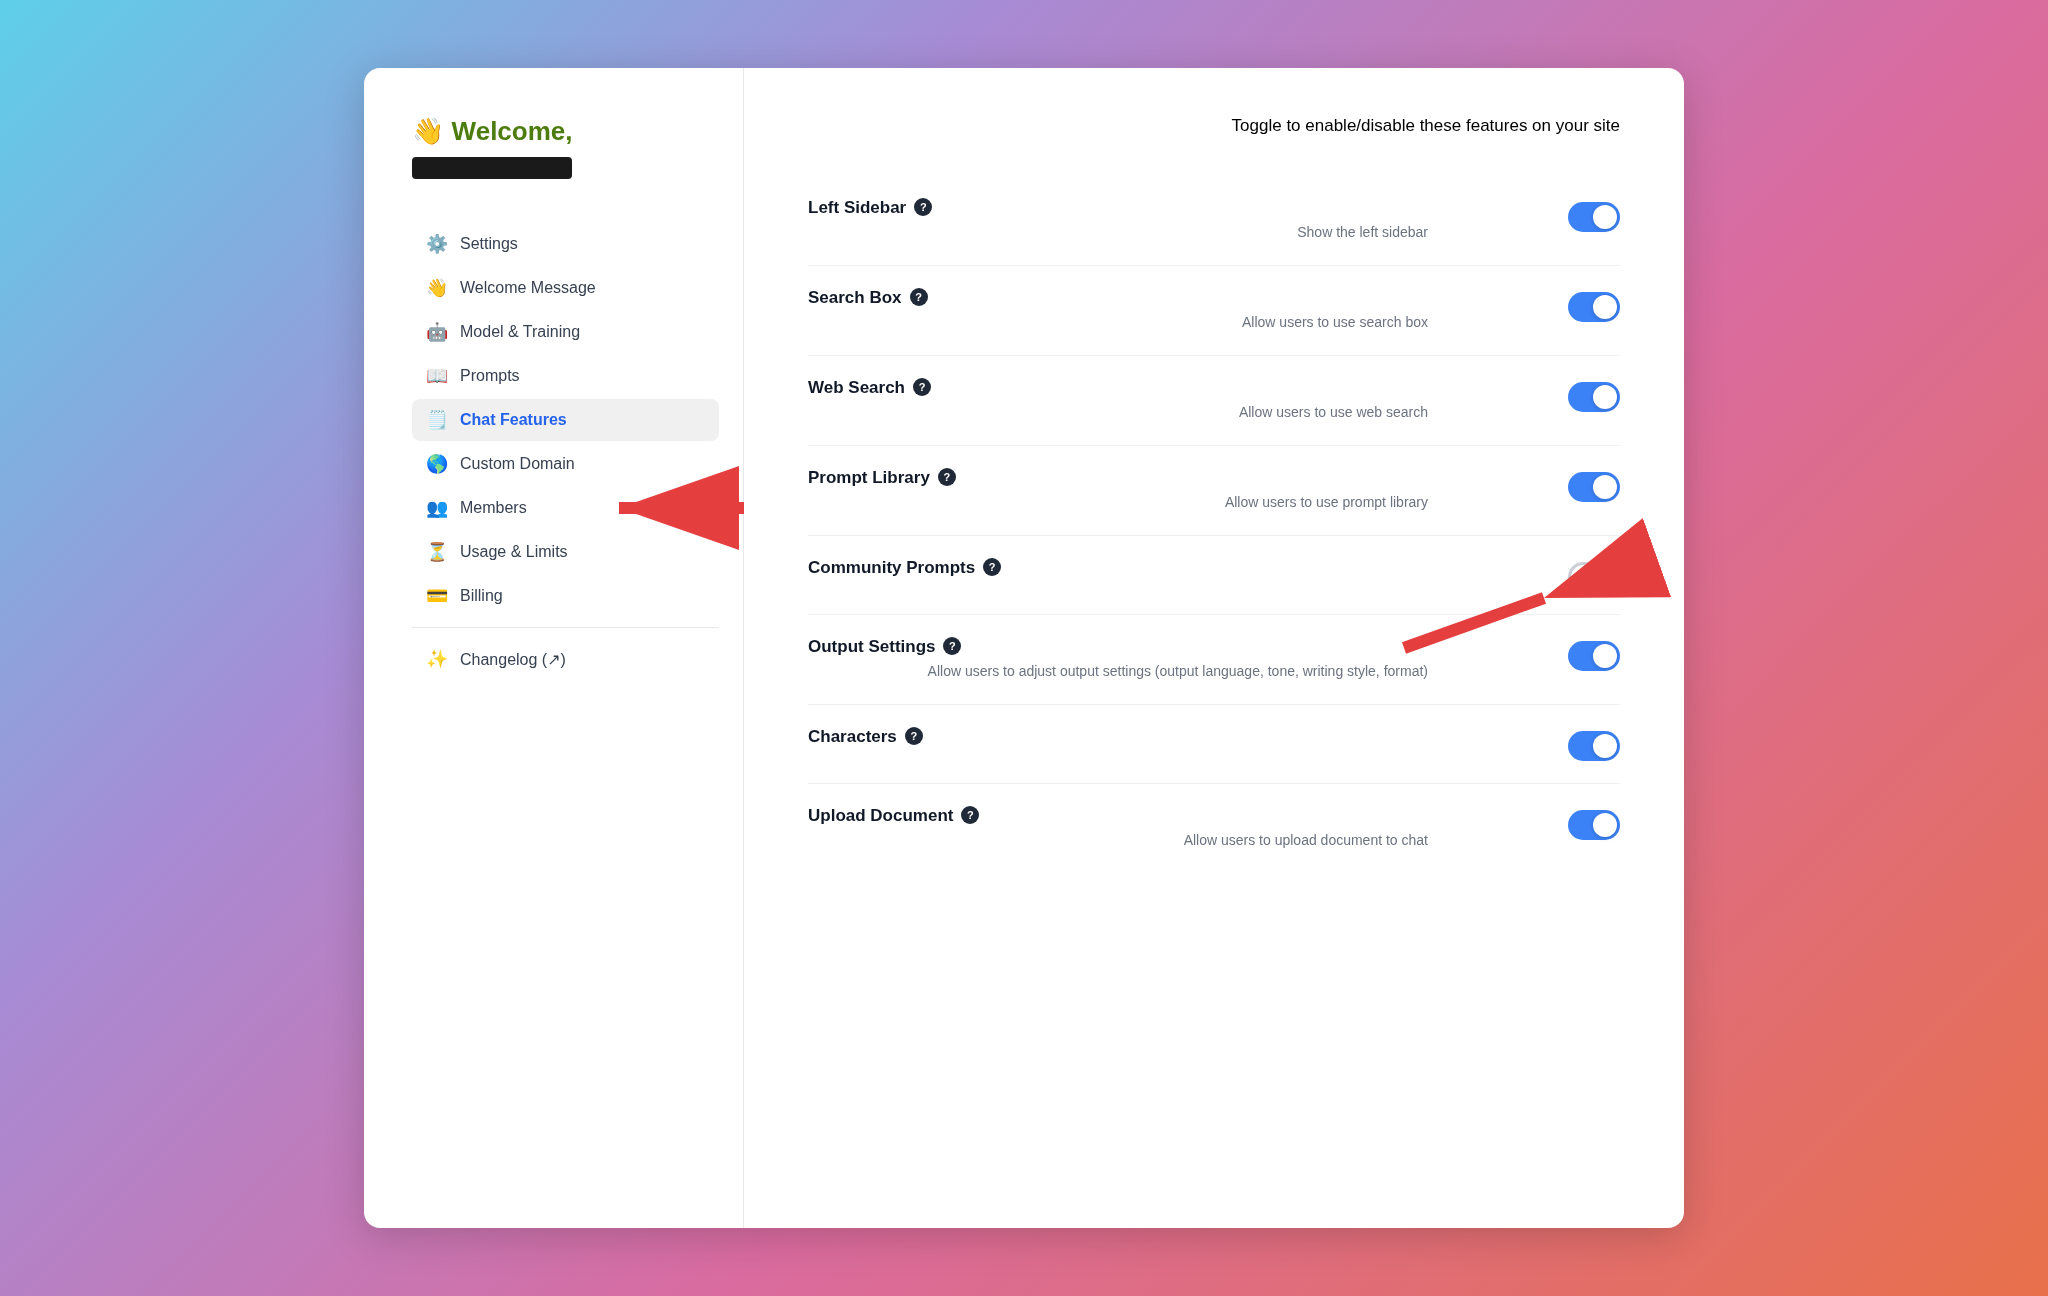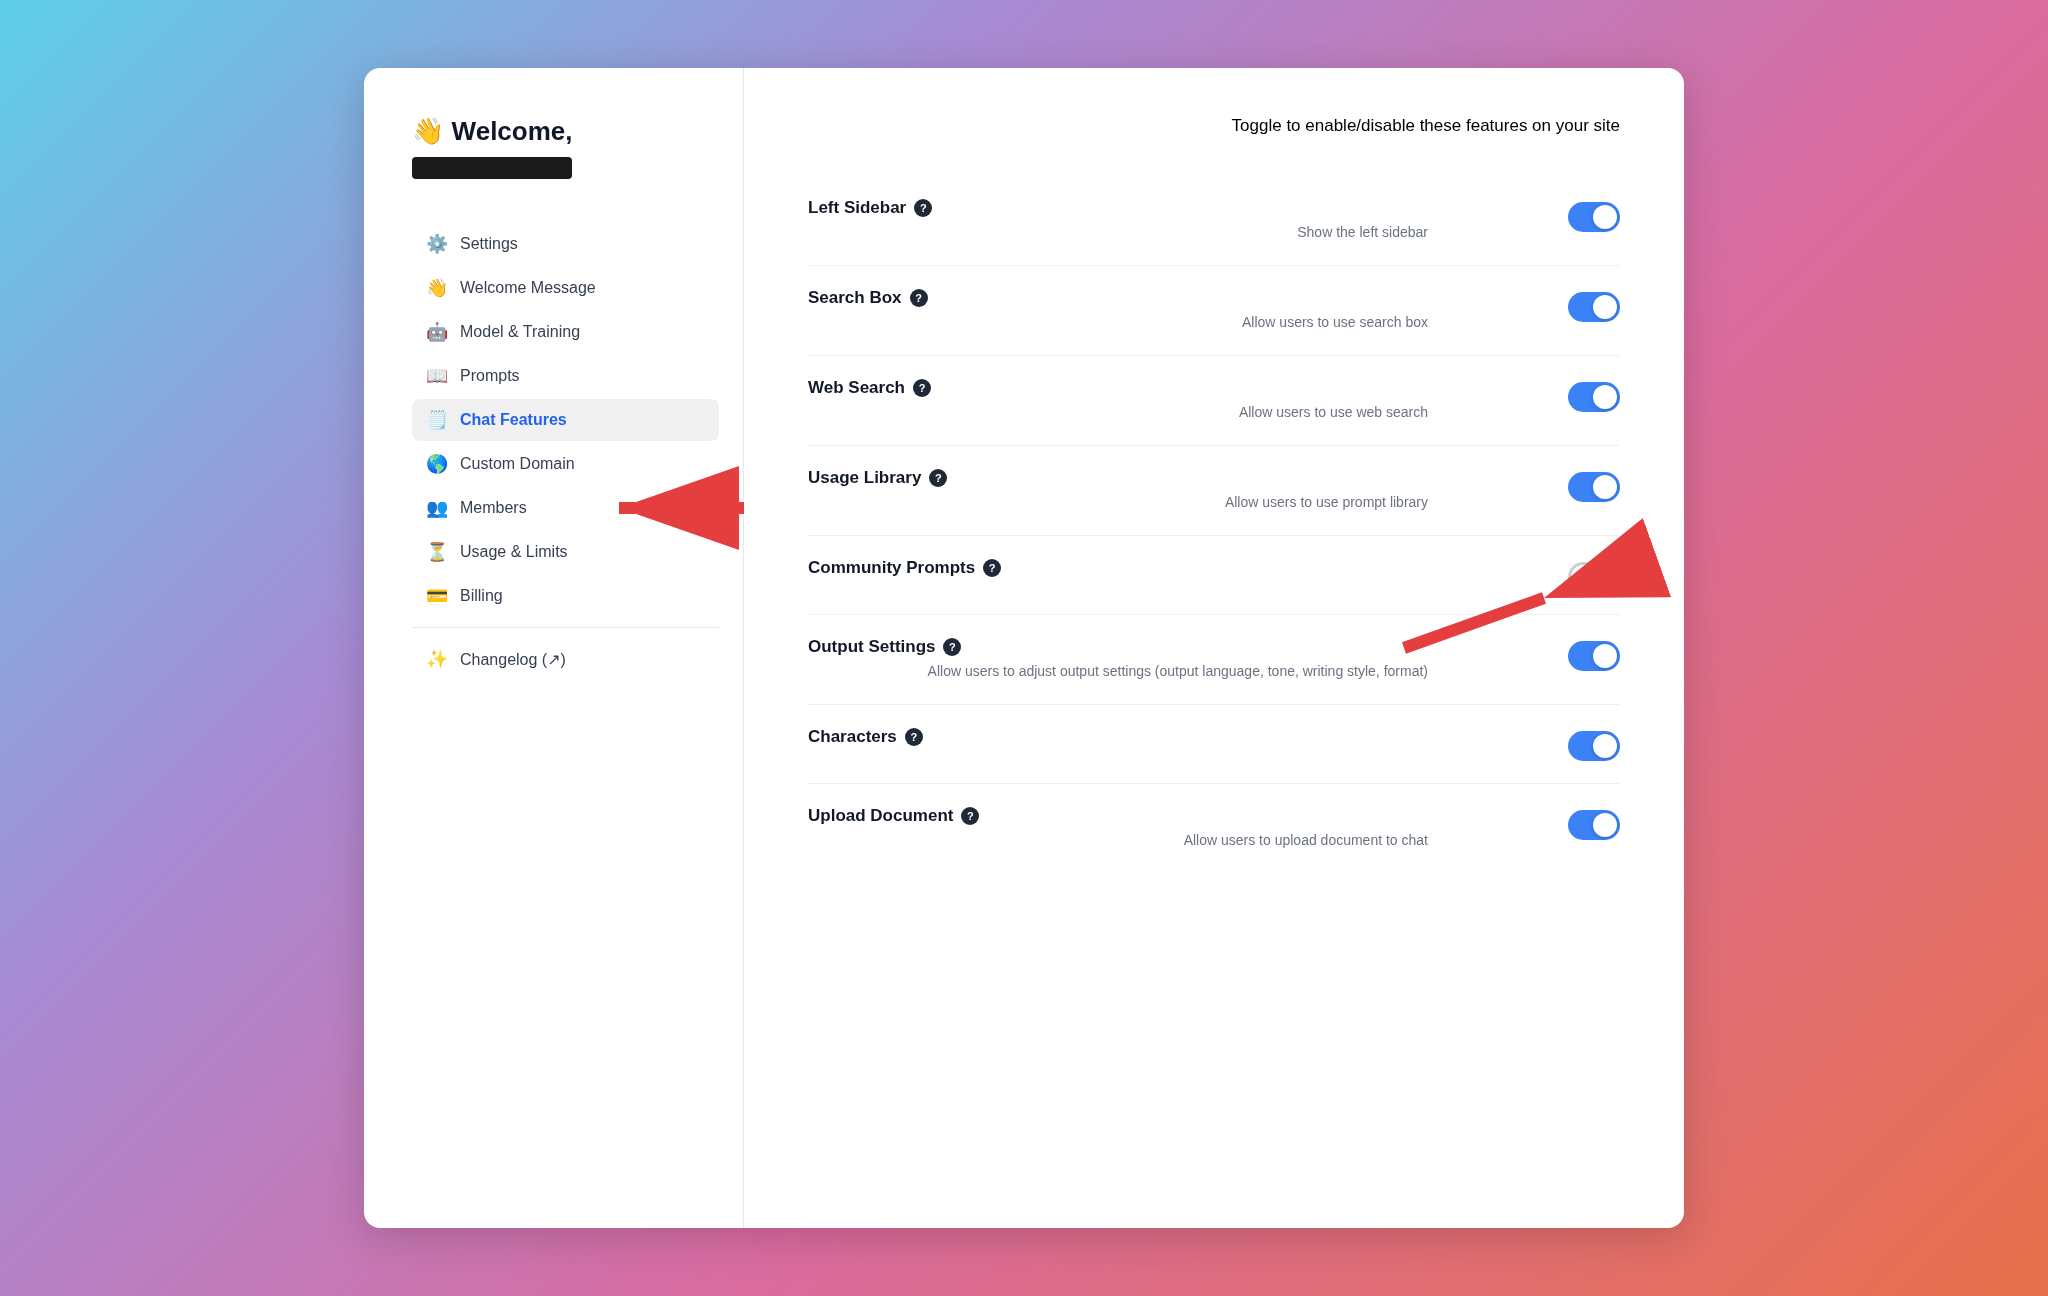--- a/index.html
+++ b/index.html
@@ -35,21 +35,21 @@
       gap: 0;
     }
 
     .welcome-block {
       margin-bottom: 36px;
     }
 
     .welcome-text {
       font-size: 26px;
       font-weight: 600;
-      color: #0f172a;
+      color: #4d7c0f;
       margin-bottom: 10px;
     }
 
     .username-bar {
       background: #1a1a1a;
       border-radius: 4px;
       height: 22px;
       width: 160px;
     }
 
@@ -125,21 +125,20 @@
       border-bottom: none;
     }
 
     .feature-info {
       flex: 1;
       max-width: 620px;
     }
 
     .feature-title {
       display: flex;
-      align-items: center;
       gap: 8px;
       font-size: 17px;
       font-weight: 700;
       color: #111827;
       margin-bottom: 4px;
     }
 
     .feature-desc {
       font-size: 14px;
       color: #6b7280;
@@ -328,21 +327,21 @@
           <label class="toggle">
             <input type="checkbox" checked="" style="">
             <span class="toggle-slider"></span>
           </label>
         </div>
       </div>
 
       <div class="feature-row">
         <div class="feature-info">
           <div class="feature-title">
-            <span>Usage Library</span>
+            <span>Prompt Library</span>
             <span class="help-icon">?</span>
           </div>
           <div class="feature-desc">Allow users to use prompt library</div>
         </div>
         <div class="toggle-wrap">
           <label class="toggle">
             <input type="checkbox" checked="" style="">
             <span class="toggle-slider"></span>
           </label>
         </div>

